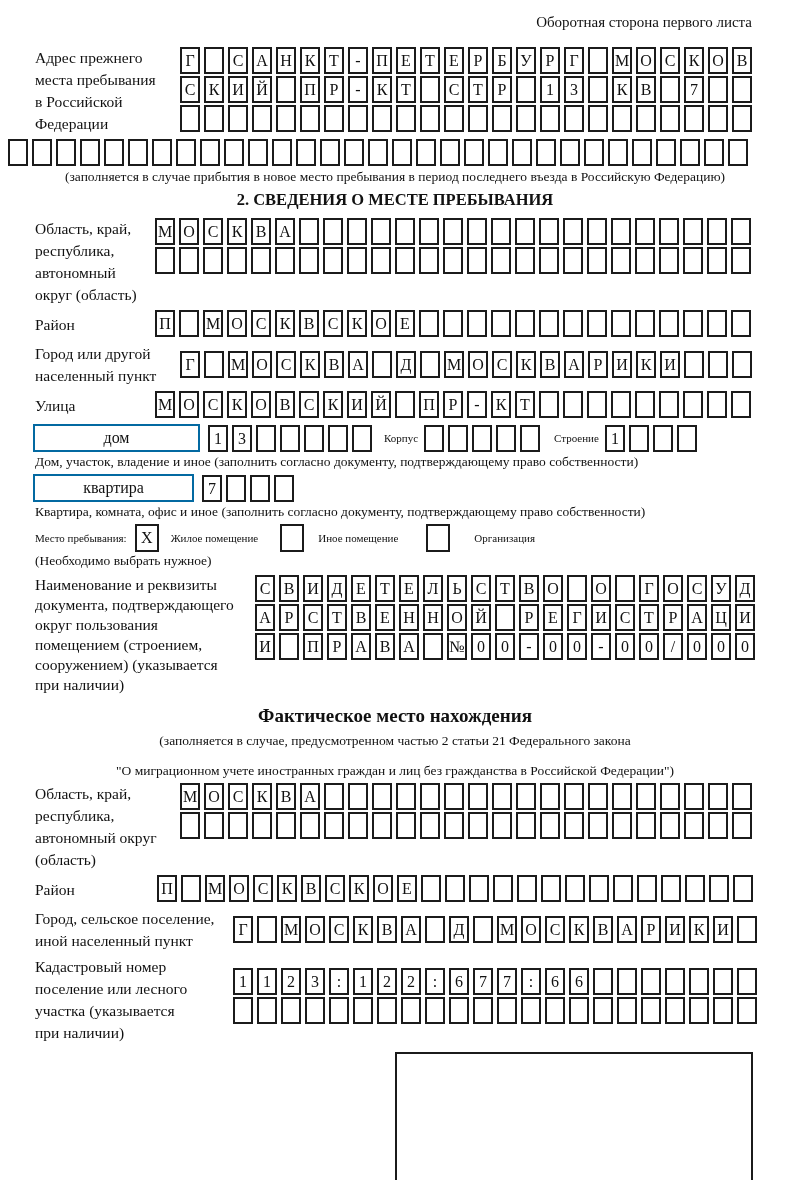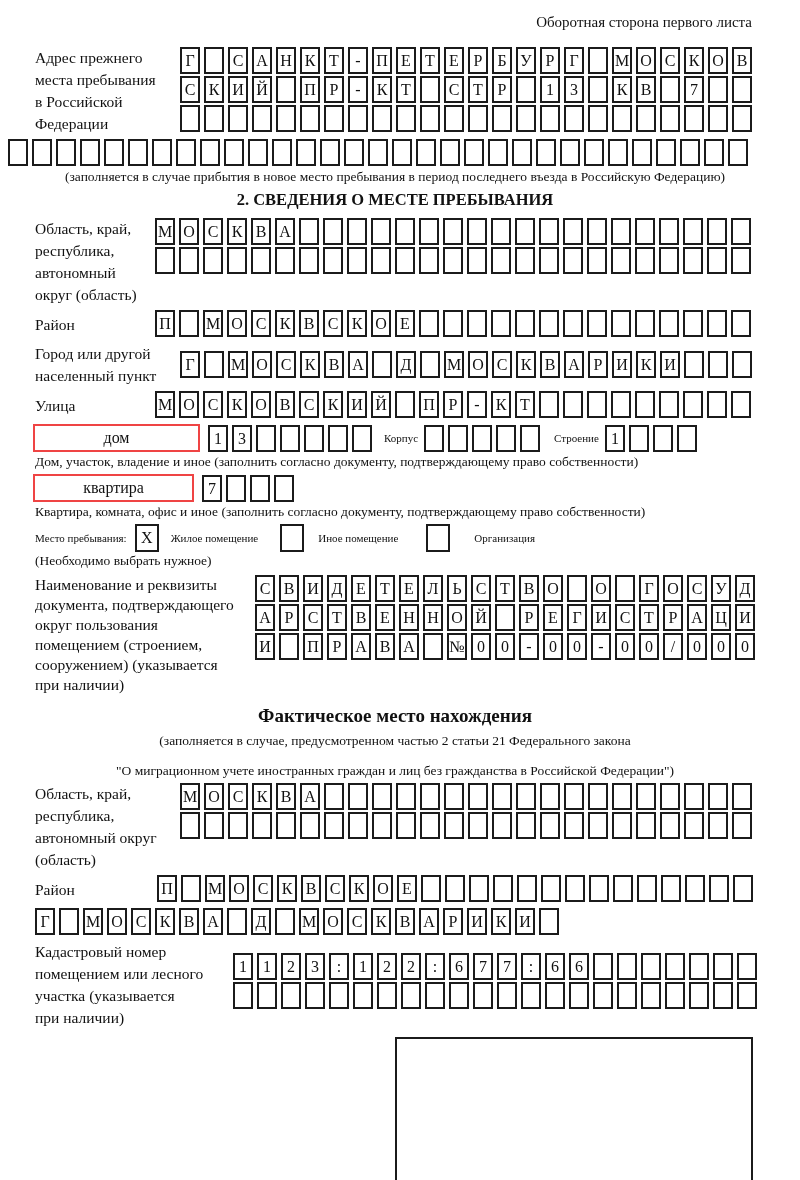--- a/index.html
+++ b/index.html
@@ -26,21 +26,21 @@
   .cell:last-child{margin-right:0;}
 
   .full-row{margin-left:-27px;margin-top:1px;}
 
   .caption{font-size:13.5px;text-align:center;margin:3px 0 4px 0;}
   .caption-left{font-size:13.5px;text-align:left;margin:1px 0 4px 0;}
   .h-main{font-size:16.5px;font-weight:bold;text-align:center;margin:5px 0 8px 0;}
   .h-sub{font-size:19px;font-weight:bold;text-align:center;margin:10px 0 6px 0;}
 
   .bigbox{
-    box-sizing:border-box;border:2px solid #ef4444;height:28px;flex:none;
+    box-sizing:border-box;border:2px solid #0369a1;height:28px;flex:none;
     display:flex;align-items:center;justify-content:center;font-size:16px;
   }
   .inline-lbl{font-size:11px;line-height:28px;flex:none;}
   .checkbox{
     box-sizing:border-box;flex:none;width:24px;height:28px;border:2px solid #1b1b1b;
     font-size:16px;line-height:24px;text-align:center;
   }
   .house-row{margin-left:-2px;margin-bottom:2px;}
   .stay-row{margin-top:2px;margin-bottom:0;}
   .stay-note{width:650px;font-size:13.5px;margin:1px 0 6px 0;}
@@ -168,27 +168,31 @@
       <div class="boxrow"><span class="cell"></span><span class="cell"></span><span class="cell"></span><span class="cell"></span><span class="cell"></span><span class="cell"></span><span class="cell"></span><span class="cell"></span><span class="cell"></span><span class="cell"></span><span class="cell"></span><span class="cell"></span><span class="cell"></span><span class="cell"></span><span class="cell"></span><span class="cell"></span><span class="cell"></span><span class="cell"></span><span class="cell"></span><span class="cell"></span><span class="cell"></span><span class="cell"></span><span class="cell"></span><span class="cell"></span></div>
     </div>
   </div>
 
   <div class="row center">
     <div class="lbl" style="width:122px;">Район</div>
     <div class="boxrow"><span class="cell">П</span><span class="cell"></span><span class="cell">М</span><span class="cell">О</span><span class="cell">С</span><span class="cell">К</span><span class="cell">В</span><span class="cell">С</span><span class="cell">К</span><span class="cell">О</span><span class="cell">Е</span><span class="cell"></span><span class="cell"></span><span class="cell"></span><span class="cell"></span><span class="cell"></span><span class="cell"></span><span class="cell"></span><span class="cell"></span><span class="cell"></span><span class="cell"></span><span class="cell"></span><span class="cell"></span><span class="cell"></span><span class="cell"></span></div>
   </div>
 
   <div class="row center">
+    <div class="lbl" style="width:198px;">
+        <div>Город, сельское поселение,</div>
+        <div>иной населенный пункт</div>
+      </div>
     <div class="boxrow"><span class="cell">Г</span><span class="cell"></span><span class="cell">М</span><span class="cell">О</span><span class="cell">С</span><span class="cell">К</span><span class="cell">В</span><span class="cell">А</span><span class="cell"></span><span class="cell">Д</span><span class="cell"></span><span class="cell">М</span><span class="cell">О</span><span class="cell">С</span><span class="cell">К</span><span class="cell">В</span><span class="cell">А</span><span class="cell">Р</span><span class="cell">И</span><span class="cell">К</span><span class="cell">И</span><span class="cell"></span></div>
   </div>
 
   <div class="row">
     <div class="lbl" style="width:198px;">
         <div>Кадастровый номер</div>
-        <div>помещением или лесного</div>
+        <div>поселение или лесного</div>
         <div>участка (указывается</div>
         <div>при наличии)</div>
       </div>
     <div class="boxcol" style="margin-top:12px;">
       <div class="boxrow"><span class="cell">1</span><span class="cell">1</span><span class="cell">2</span><span class="cell">3</span><span class="cell">:</span><span class="cell">1</span><span class="cell">2</span><span class="cell">2</span><span class="cell">:</span><span class="cell">6</span><span class="cell">7</span><span class="cell">7</span><span class="cell">:</span><span class="cell">6</span><span class="cell">6</span><span class="cell"></span><span class="cell"></span><span class="cell"></span><span class="cell"></span><span class="cell"></span><span class="cell"></span><span class="cell"></span></div>
       <div class="boxrow"><span class="cell"></span><span class="cell"></span><span class="cell"></span><span class="cell"></span><span class="cell"></span><span class="cell"></span><span class="cell"></span><span class="cell"></span><span class="cell"></span><span class="cell"></span><span class="cell"></span><span class="cell"></span><span class="cell"></span><span class="cell"></span><span class="cell"></span><span class="cell"></span><span class="cell"></span><span class="cell"></span><span class="cell"></span><span class="cell"></span><span class="cell"></span><span class="cell"></span></div>
     </div>
   </div>
 
   <div class="stamp-box"></div>

